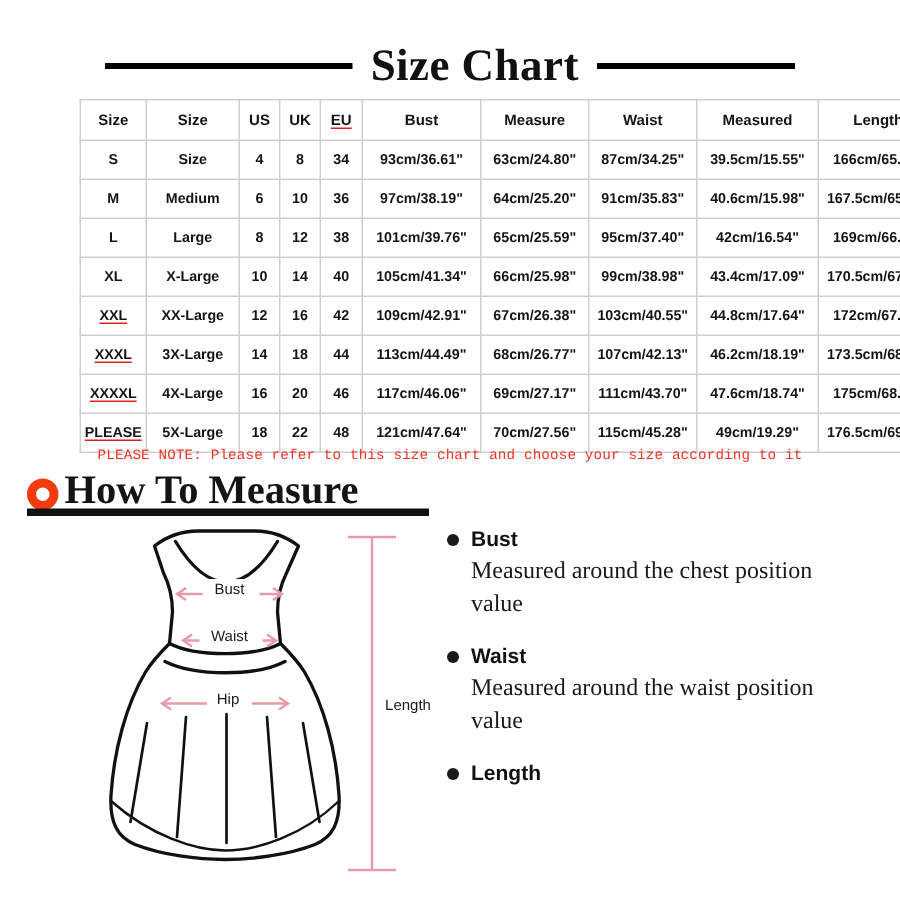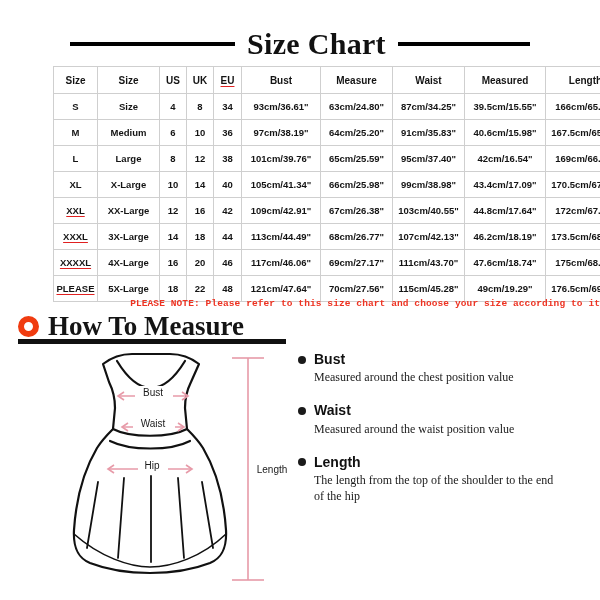--- a/index.html
+++ b/index.html
@@ -98,37 +98,37 @@
     text-decoration-thickness: 1px;
     text-underline-offset: 2px;
   }
 
   
   .please-note {
     position: absolute;
     top: 298px;
     left: 0;
     width: 600px;
-    text-align: right;
+    text-align: center;
     font-family: "Liberation Mono", monospace;
     font-size: 9.5px;
-    font-weight: 700;
+    font-weight: 400;
     color: #ee3322;
     letter-spacing: 0.1px;
     white-space: nowrap;
   }
 
   
   .measure-head {
     position: absolute;
     top: 313px;
     left: 18px;
     display: flex;
-    align-items: center;
-    gap: 9px;
+    align-items: flex-end;
+    gap: 4px;
   }
   .ring-icon {
     width: 21px;
     height: 21px;
     border-radius: 50%;
     border: 6px solid #f03c10;
     flex: 0 0 auto;
   }
   .measure-title {
     font-family: "Liberation Serif", serif;
@@ -180,21 +180,21 @@
   .m-title {
     font-family: "Liberation Sans", sans-serif;
     font-size: 14px;
     font-weight: 700;
     color: #111111;
     line-height: 1.1;
   }
   .m-desc {
     margin: 3px 0 0 16px;
     font-family: "Liberation Serif", serif;
-    font-size: 12px;
+    font-size: 16px;
     font-weight: 400;
     color: #1a1a1a;
     line-height: 1.33;
     max-width: 250px;
   }
 </style>
 </head>
 <body>
 
 <div class="page">
@@ -417,17 +417,16 @@
         <span class="bullet-dot"></span>
         <span class="m-title">Waist</span>
       </div>
       <div class="m-desc">Measured around the waist position value</div>
     </div>
     <div class="m-item">
       <div class="m-head">
         <span class="bullet-dot"></span>
         <span class="m-title">Length</span>
       </div>
-      <div class="m-desc">The length from the top of the shoulder to the end of the hip</div>
     </div>
   </div>
 
 </div>
 
 </body></html>

